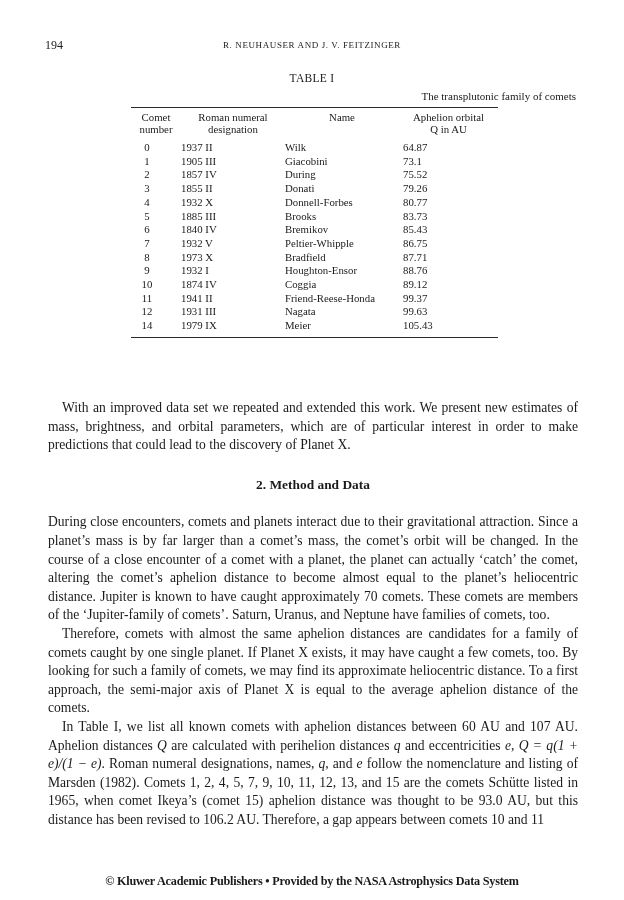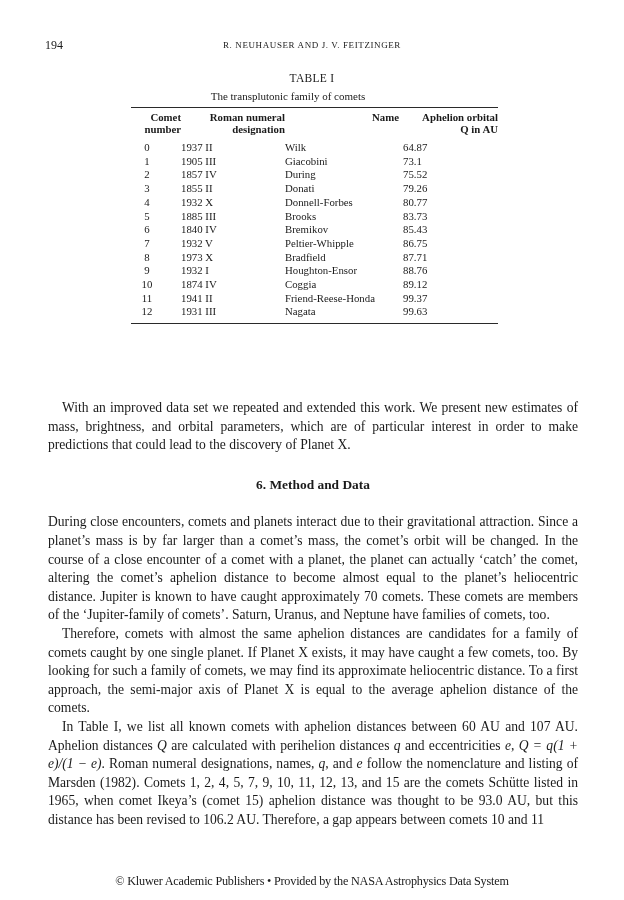--- a/index.html
+++ b/index.html
@@ -11,46 +11,46 @@
     .page-number { position: absolute; left: 45px; top: 38px; font-size: 12px; }
     .running-head {
       position: absolute; left: 0; width: 624px; top: 40px; text-align: center;
       font-size: 9px; letter-spacing: 0.6px; text-transform: uppercase;
     }
     .table-title {
       position: absolute; left: 0; width: 624px; top: 72px; text-align: center;
       font-size: 11.5px; letter-spacing: 0.3px;
     }
     .table-caption {
-      position: absolute; left: 0; width: 576px; top: 90px; text-align: center;
+      position: absolute; left: 0; width: 576px; top: 90px; text-align: right;
       font-size: 11px;
     }
     .table-wrap { position: absolute; left: 131px; top: 107px; width: 367px; }
     .rule { border-top: 1px solid #2a2a2a; }
     table { border-collapse: collapse; width: 100%; font-size: 10.8px; }
-    th { font-weight: bold; text-align: right; vertical-align: top; line-height: 12px; padding: 3px 0 2px 0; margin-top: 10px; }
+    th { font-weight: normal; text-align: center; vertical-align: top; line-height: 12px; padding: 3px 0 2px 0; margin-top: 10px; }
     td { line-height: 13.7px; padding: 0; white-space: nowrap; }
     col.c0 { width: 50px; } col.c1 { width: 104px; } col.c2 { width: 114px; } col.c3 { width: 99px; }
     td.num { text-align: center; padding-right: 18px; }
     td.aph { padding-left: 4px; }
     tbody tr:first-child td { padding-top: 4px; }
     tbody tr:last-child td { padding-bottom: 4px; }
     .body-text {
       position: absolute; left: 48px; width: 530px; top: 399px;
       font-size: 13.6px; line-height: 18.6px; text-align: justify;
     }
     .body-text p { margin: 0; text-indent: 14px; }
     .body-text p.noindent { text-indent: 0; }
     .section-heading {
       text-align: center; font-weight: bold; font-size: 13.4px;
       margin: 21px 0 19px 0; text-indent: 0 !important;
     }
     .footer {
       position: absolute; left: 0; width: 624px; top: 874px; text-align: center;
-      font-weight: normal; font-size: 12.2px; letter-spacing: -0.2px;
+      font-weight: bold; font-size: 12.2px; letter-spacing: -0.2px;
     }
     i { font-style: italic; }
   </style>
 </head>
 <body>
 
 <div class="page-number">194</div>
 <div class="running-head">R. Neuhauser and J. V. Feitzinger</div>
 
 <div class="table-title">TABLE I</div>
@@ -145,26 +145,32 @@
           <td>1941 II</td>
           <td>Friend-Reese-Honda</td>
           <td class="aph">99.37</td>
         </tr>
         <tr>
           <td class="num">12</td>
           <td>1931 III</td>
           <td>Nagata</td>
           <td class="aph">99.63</td>
         </tr>
+        <tr>
+          <td class="num">14</td>
+          <td>1979 IX</td>
+          <td>Meier</td>
+          <td class="aph">105.43</td>
+        </tr>
       </tbody>
   </table>
   <div class="rule"></div>
 </div>
 
 <div class="body-text">
   <p>With an improved data set we repeated and extended this work. We present new estimates of mass, brightness, and orbital parameters, which are of particular interest in order to make predictions that could lead to the discovery of Planet X.</p>
-  <div class="section-heading">6.  Method and Data</div>
+  <div class="section-heading">2.  Method and Data</div>
   <p class="noindent">During close encounters, comets and planets interact due to their gravitational attraction. Since a planet’s mass is by far larger than a comet’s mass, the comet’s orbit will be changed. In the course of a close encounter of a comet with a planet, the planet can actually ‘catch’ the comet, altering the comet’s aphelion distance to become almost equal to the planet’s heliocentric distance. Jupiter is known to have caught approximately 70 comets. These comets are members of the ‘Jupiter-family of comets’. Saturn, Uranus, and Neptune have families of comets, too.</p>
   <p>Therefore, comets with almost the same aphelion distances are candidates for a family of comets caught by one single planet. If Planet X exists, it may have caught a few comets, too. By looking for such a family of comets, we may find its approximate heliocentric distance. To a first approach, the semi-major axis of Planet X is equal to the average aphelion distance of the comets.</p>
   <p><span>In Table I, we list all known comets with aphelion distances between 60 AU and 107 AU. Aphelion distances </span><i>Q</i><span> are calculated with perihelion distances </span><i>q</i><span> and eccentricities </span><i>e</i><span>, </span><i>Q = q(1 + e)/(1 − e)</i><span>. Roman numeral designations, names, </span><i>q</i><span>, and </span><i>e</i><span> follow the nomenclature and listing of Marsden (1982). Comets 1, 2, 4, 5, 7, 9, 10, 11, 12, 13, and 15 are the comets Schütte listed in 1965, when comet Ikeya’s (comet 15) aphelion distance was thought to be 93.0 AU, but this distance has been revised to 106.2 AU. Therefore, a gap appears between comets 10 and 11</span></p>
 </div>
 
 <div class="footer">© Kluwer Academic Publishers  •  Provided by the NASA Astrophysics Data System</div>
 
 </body></html>

